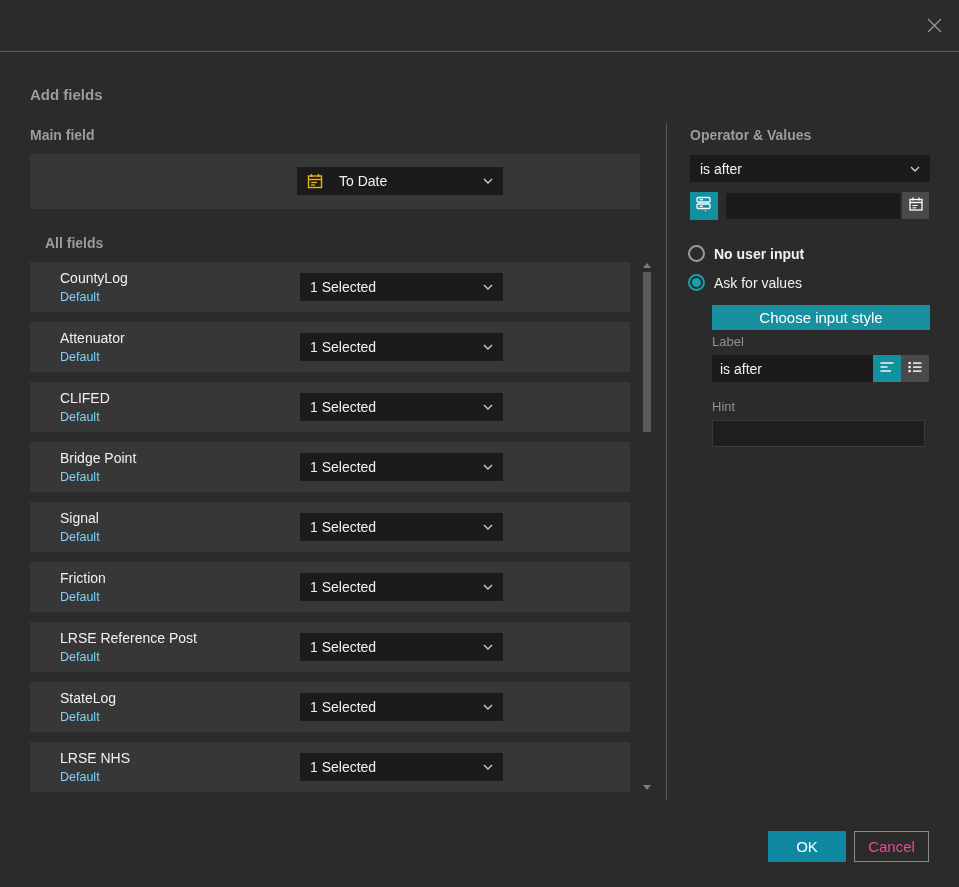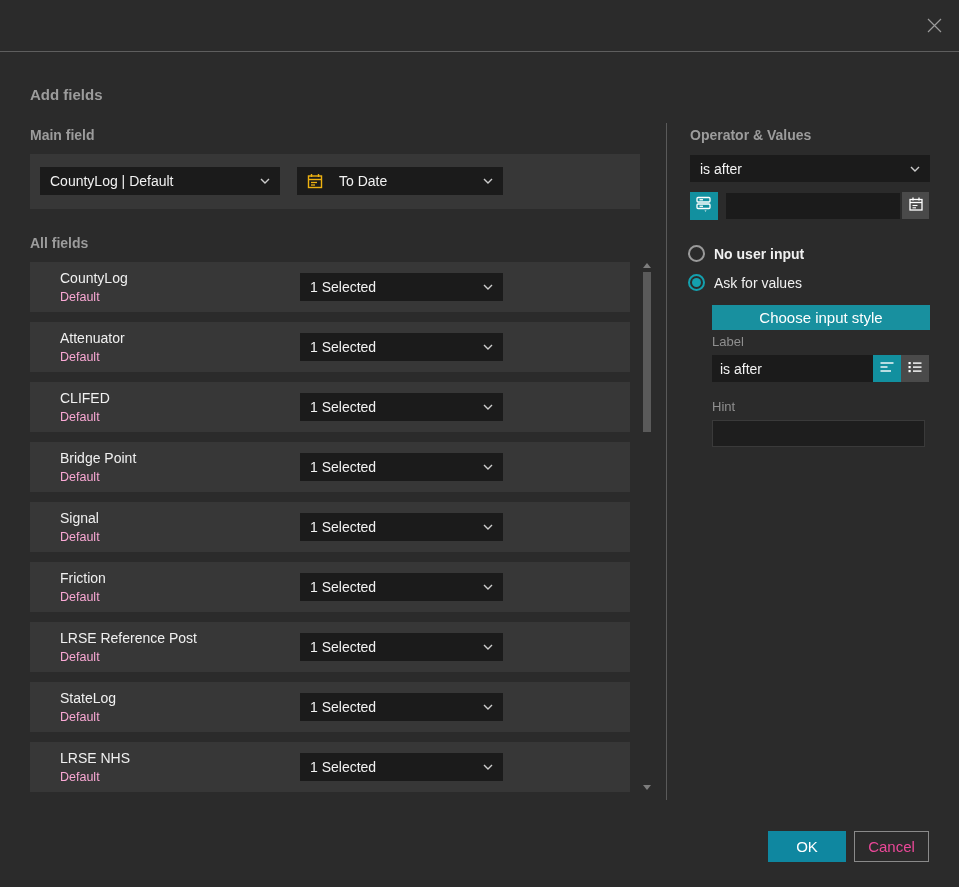--- a/index.html
+++ b/index.html
@@ -35,21 +35,21 @@
     position:absolute; background:#1b1b1b; border:none; color:#f2f2f2;
     font-size:14px; padding:0 8px; font-family:"Liberation Sans", sans-serif;
   }
   
   .main-panel { position:absolute; left:30px; top:154px; width:610px; height:55px; background:#373737; }
   
   .row {
     position:absolute; left:30px; width:600px; height:50px; background:#373737;
   }
   .row-name { position:absolute; left:30px; top:8px; font-size:14px; color:#f0f0f0; }
-  .row-sub  { position:absolute; left:30px; top:28px; font-size:12.5px; color:#f9a8d4; }
+  .row-sub  { position:absolute; left:30px; top:28px; font-size:12.5px; color:#7dd3fc; }
   .row-dd { left:270px; top:11px; width:203px; }
   
   .scroll-thumb { position:absolute; left:643px; top:272px; width:8px; height:160px; background:#5a5a5a; }
   .scroll-arrow { position:absolute; left:643px; width:0; height:0; border-left:4px solid transparent; border-right:4px solid transparent; }
   .scroll-up { top:263px; border-bottom:5px solid #7d7d7d; }
   .scroll-down { top:785px; border-top:5px solid #7d7d7d; }
   
   .v-divider { position:absolute; left:666px; top:123px; width:1px; height:677px; background:#5a5a5a; }
   
   .sq-btn {
@@ -97,49 +97,41 @@
           </svg>
       </span>
     </div>
   </div>
 
   <div class="section-label" style="left:30px; top:86px; font-size:15px;">Add fields</div>
 
   <div class="section-label" style="left:30px; top:127px;">Main field</div>
 
   <div class="main-panel">
-    <div class="dd" style="left:10px; top:13px; width:240px;">
-      <span class="dd-text">CountyLog | Default</span>
-      <span class="chev">
-        <svg width="10" height="6" viewBox="0 0 10 6">
-            <path d="M1 1 L5 5 L9 1" stroke="#cccccc" stroke-width="1.4" fill="none"></path>
-          </svg>
-      </span>
-    </div>
     <div class="dd" style="left:267px; top:13px; width:206px;gap:8px;">
       <span style="display:flex; align-items:center; margin-right:8px;">
         <svg width="16" height="16" viewBox="0 0 16 16">
           <rect x="1.5" y="3" width="13" height="11.5" fill="none" stroke="#eeb211" stroke-width="1.4"></rect>
           <line x1="1.5" y1="6.5" x2="14.5" y2="6.5" stroke="#eeb211" stroke-width="1.4"></line>
           <line x1="4.5" y1="1" x2="4.5" y2="4" stroke="#eeb211" stroke-width="1.4"></line>
           <line x1="11.5" y1="1" x2="11.5" y2="4" stroke="#eeb211" stroke-width="1.4"></line>
           <line x1="4" y1="9.5" x2="10" y2="9.5" stroke="#eeb211" stroke-width="1.3"></line>
           <line x1="4" y1="12" x2="8" y2="12" stroke="#eeb211" stroke-width="1.3"></line>
         </svg>
       </span>
       <span class="dd-text">To Date</span>
       <span class="chev">
         <svg width="10" height="6" viewBox="0 0 10 6">
             <path d="M1 1 L5 5 L9 1" stroke="#cccccc" stroke-width="1.4" fill="none"></path>
           </svg>
       </span>
     </div>
   </div>
 
-  <div class="section-label" style="left:30px; top:235px;">All fields</div>
+  <div class="section-label" style="left:45px; top:235px;">All fields</div>
 
   <div class="row" style="top:262px;">
     <div class="row-name">CountyLog</div>
     <div class="row-sub">Default</div>
     <div class="dd row-dd">
       <span class="dd-text">1 Selected</span>
       <span class="chev">
           <svg width="10" height="6" viewBox="0 0 10 6">
             <path d="M1 1 L5 5 L9 1" stroke="#cccccc" stroke-width="1.4" fill="none"></path>
           </svg>

